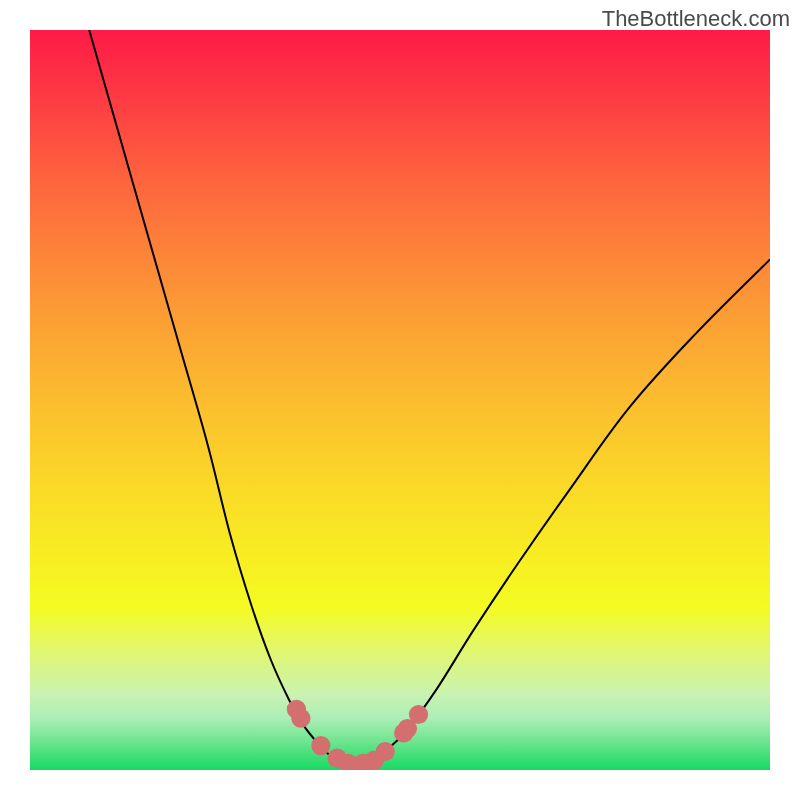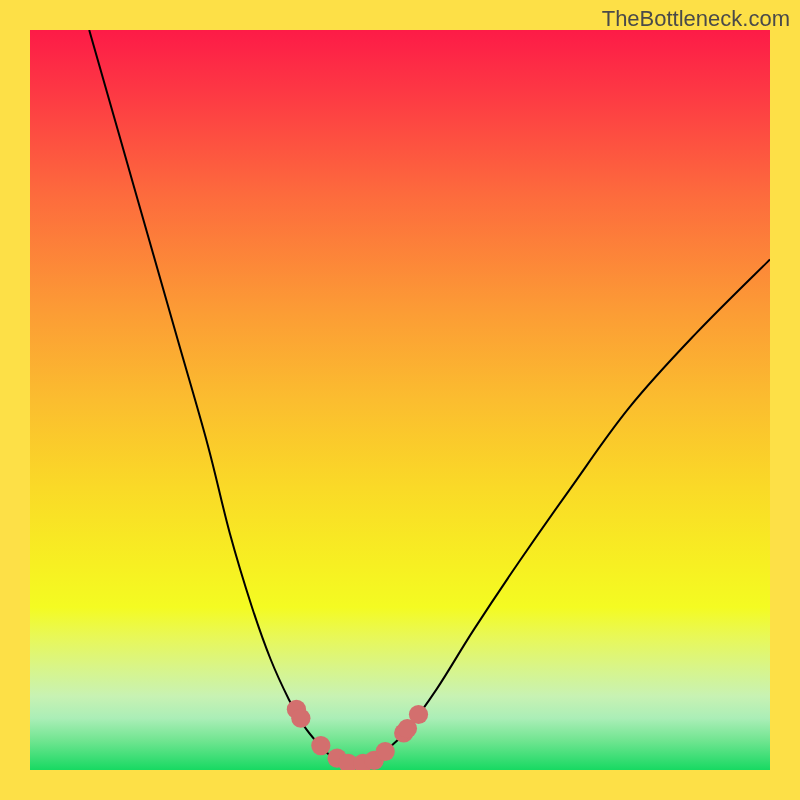--- a/index.html
+++ b/index.html
@@ -8,21 +8,21 @@
     width: 800px;
     height: 800px;
     background: #000;
     font-family: Arial, Helvetica, sans-serif;
     overflow: hidden;
   }
   .container {
     position: relative;
     width: 800px;
     height: 800px;
-    background: #fde047;
+    background: #ffffff;
   }
   .watermark {
     position: absolute;
     top: 6px;
     right: 10px;
     color: #4a4a4a;
     font-size: 22px;
     font-weight: 500;
     z-index: 10;
   }

